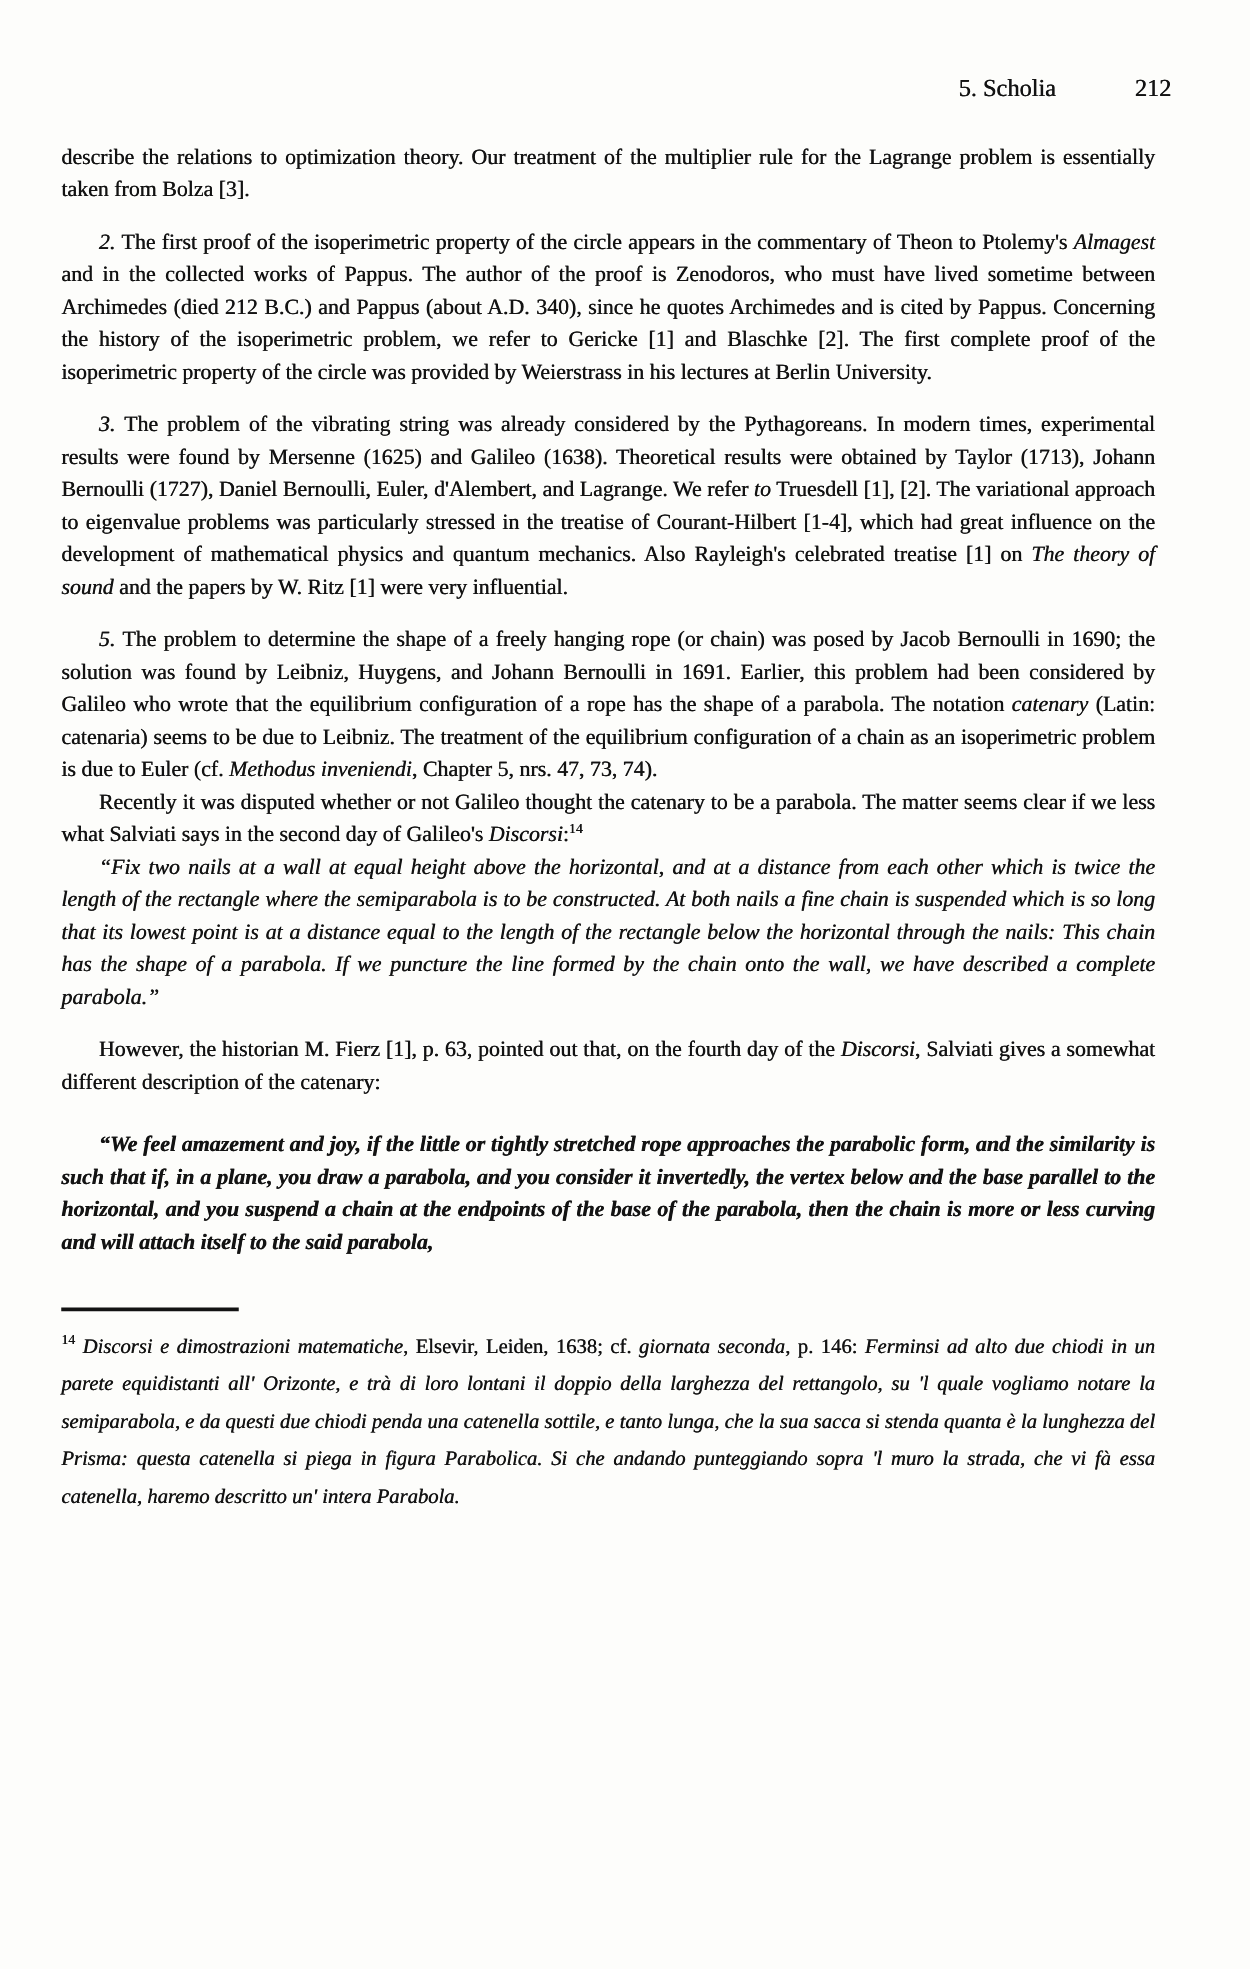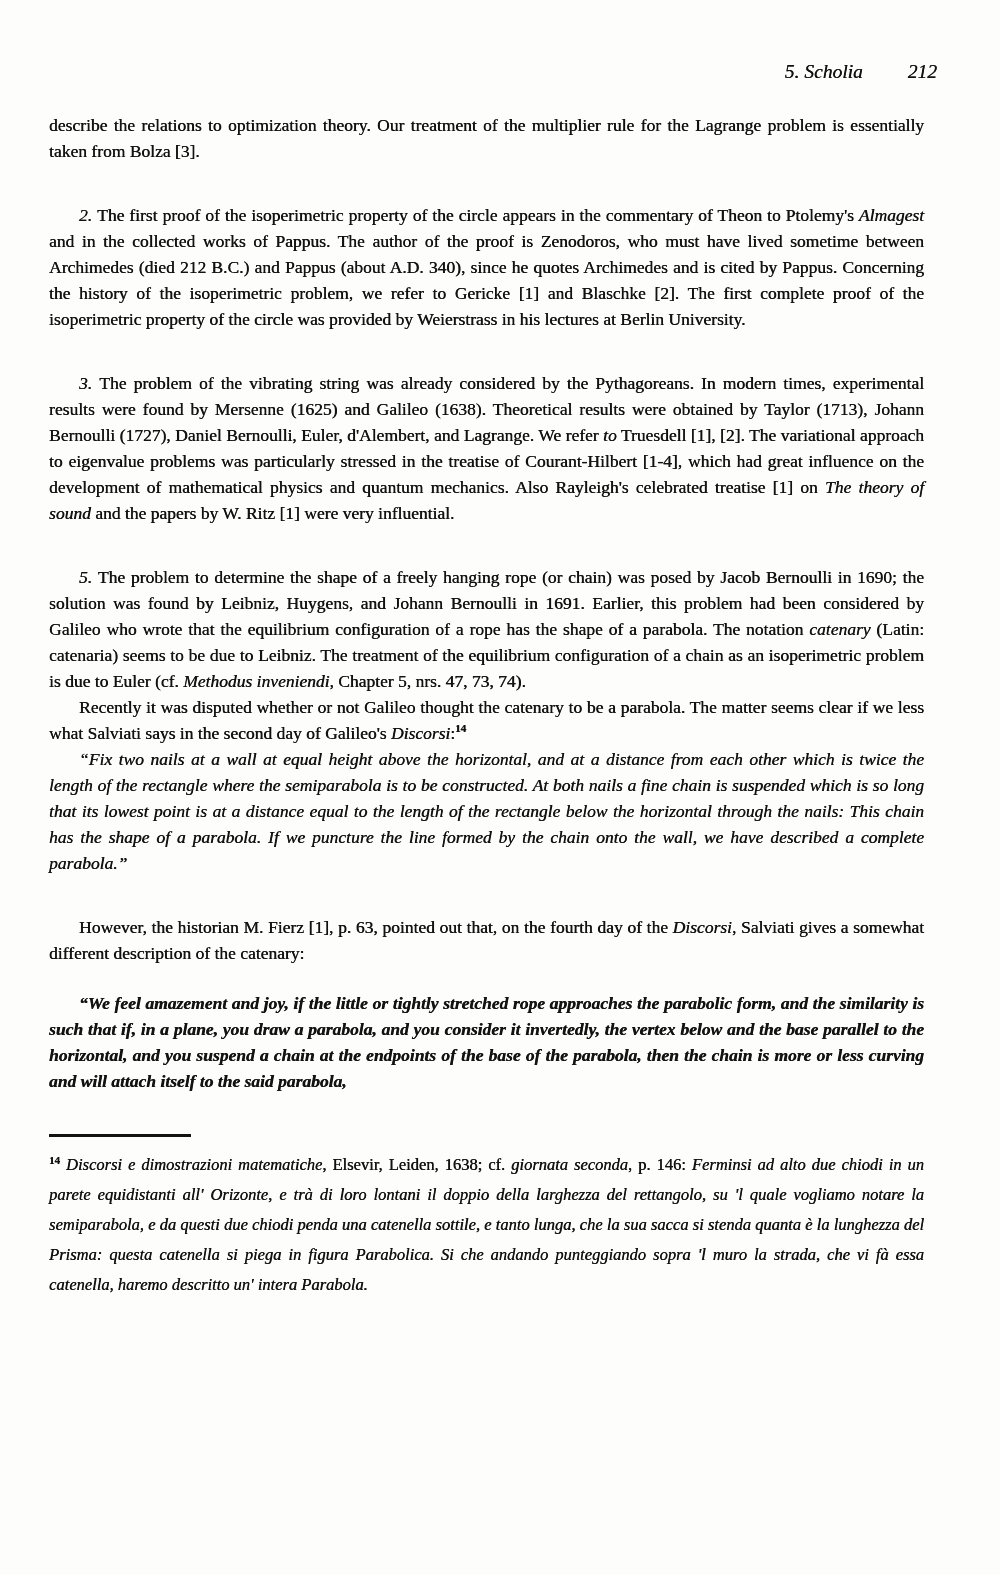--- a/index.html
+++ b/index.html
@@ -18,43 +18,42 @@
     overflow: hidden;
     font-family: "Liberation Serif", serif;
     color: #131313;
     text-shadow: 0.35px 0 0 currentColor; 
   }
   .running-header {
     position: absolute;
     top: 60px;
     right: 63px;
     display: flex;
-    gap: 45px;
+    gap: 63px;
     font-size: 19.5px;
     line-height: 24px;
-    font-style: italic;
   }
   .text-body {
     position: absolute;
     top: 112px;
     left: 49px;
     width: 875px;
     font-size: 17.5px;
     line-height: 26px;
     text-align: justify;
   }
   p.blk {
     margin: 0;
     padding: 0;
   }
   p.indent { text-indent: 30px; }
-  p.gap-section { margin-top: 38px; }
+  p.gap-section { margin-top: 16px; }
   p.gap-quote { margin-top: 24px; font-weight: bold; }
   .it { font-style: italic; }
-  .bd { font-weight: 700; }
+  .bd { font-weight: 400; }
   sup {
     font-size: 11px;
     line-height: 0;
     vertical-align: super;
   }
   .footnote-rule {
     margin-top: 40px;
     width: 142px;
     height: 3px;
     background: #131313;

